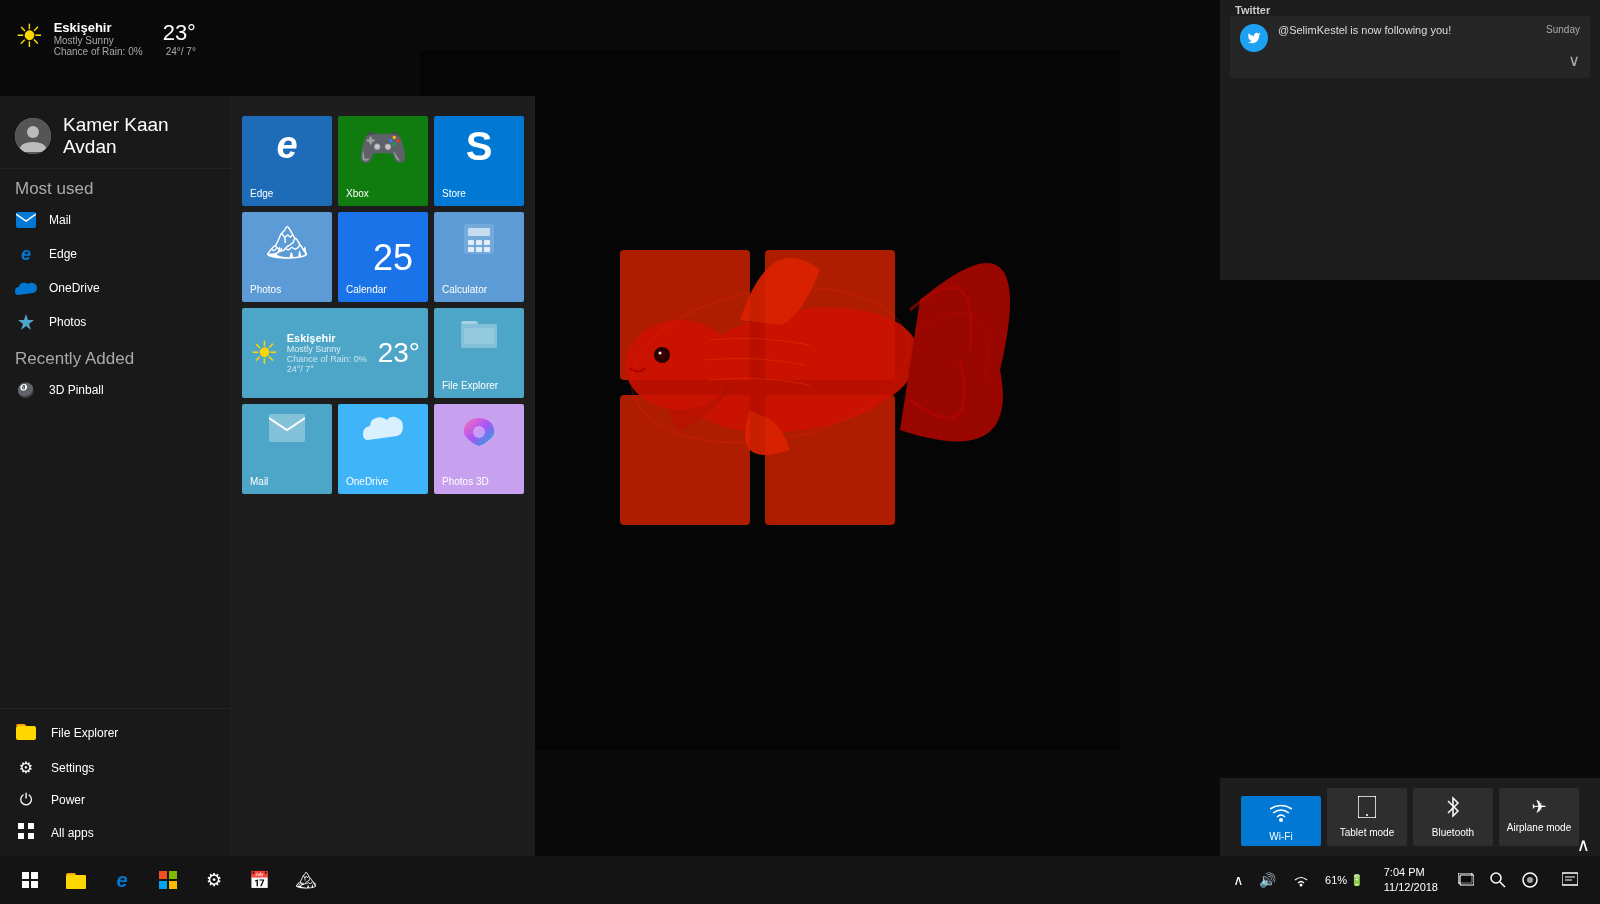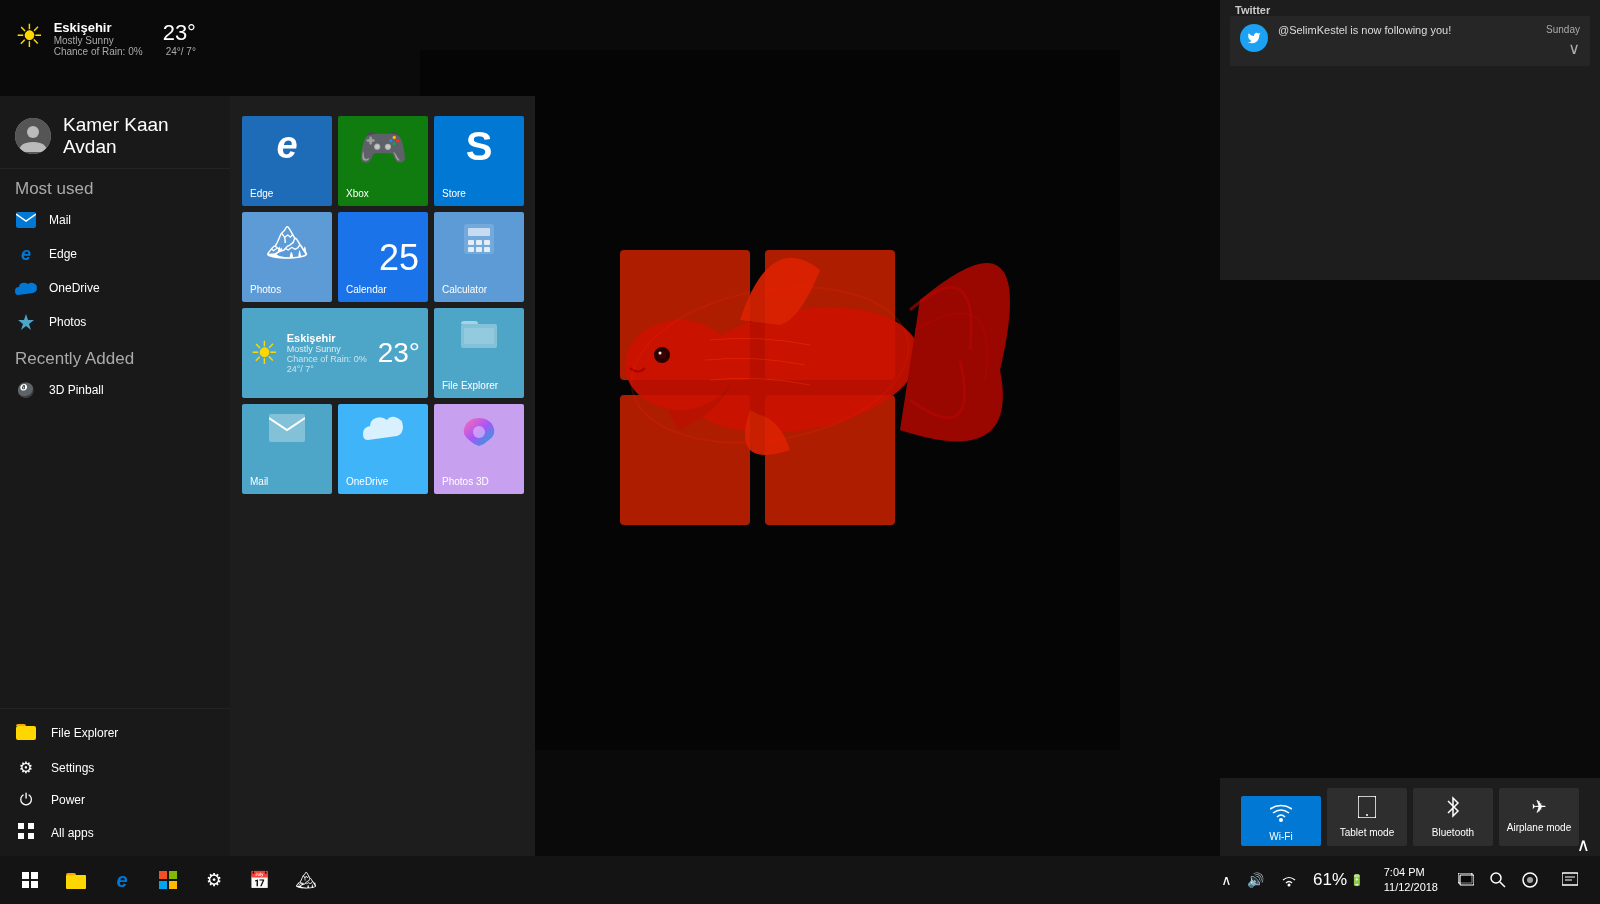--- a/index.html
+++ b/index.html
@@ -331,21 +331,21 @@
       width: 305px;
       height: 760px;
       background: rgba(30,30,30,0.97);
       z-index: 10;
       padding: 20px 12px 15px 12px;
     }
 
     .calendar-tile-content {
       display: flex; flex-direction: column; align-items: center; justify-content: center;
       width: 100%; height: 100%;
-      position: absolute; top: 0; left: 16px;
+      position: absolute; top: 0; left: 10px;
     }
 
     .weather-tile-content {
       display: flex; flex-direction: row; align-items: center;
       width: 100%; height: 100%;
       padding: 8px;
     }
 
   </style>
 </head>
@@ -619,21 +619,21 @@
   <div class="notif-app-name">Twitter</div>
   <div class="notif-card">
     <div class="notif-twitter-icon">
       <svg width="14" height="14" viewBox="0 0 24 24">
           <path d="M23,3a10.9,10.9,0,0,1-3.14,1.53,4.48,4.48,0,0,0-7.86,3v1A10.66,10.66,0,0,1,3,4s-4,9,5,13a11.64,11.64,0,0,1-7,2c9,5,20,0,20-11.5a4.5,4.5,0,0,0-.08-.83A7.72,7.72,0,0,0,23,3z" fill="#fff"></path>
         </svg>
     </div>
     <div style="flex:1;">
       <div class="notif-text">@SelimKestel is now following you!</div>
     </div>
-    <div style="display:flex;flex-direction:column;align-items:flex-end;gap:4px;">
+    <div style="display:flex;flex-direction:column;align-items:flex-end;gap:16px;">
       <span class="notif-time">Sunday</span>
       <span class="notif-expand">∨</span>
     </div>
   </div>
 </div>
 
 <div class="quick-actions-panel">
   <div class="qa-grid">
 
     <div class="qa-item active">
@@ -723,21 +723,21 @@
     <div class="taskbar-sys-icon">
       <svg width="16" height="14" viewBox="0 0 16 14">
           <circle cx="8" cy="12" r="1.5" fill="#fff"></circle>
           <path d="M5,10 Q8,7 11,10" stroke="#fff" stroke-width="1.2" fill="none"></path>
           <path d="M2,7 Q8,2 14,7" stroke="#fff" stroke-width="1.2" fill="none"></path>
         </svg>
     </div>
 
     <div class="taskbar-sys-icon">
       <div class="taskbar-battery">
-        <span style="font-size:17px;">61%</span>
+        <span style="font-size:11px;">61%</span>
         <span style="font-size:11px;">🔋</span>
       </div>
     </div>
 
     <div class="taskbar-clock">
       <span>7:04 PM</span>
       <span>11/12/2018</span>
     </div>
 
     <div class="taskbar-sys-icon">

